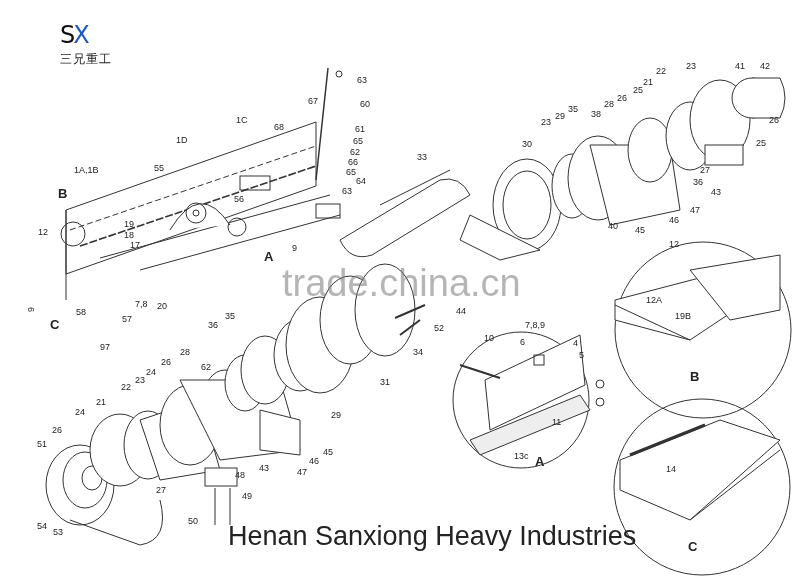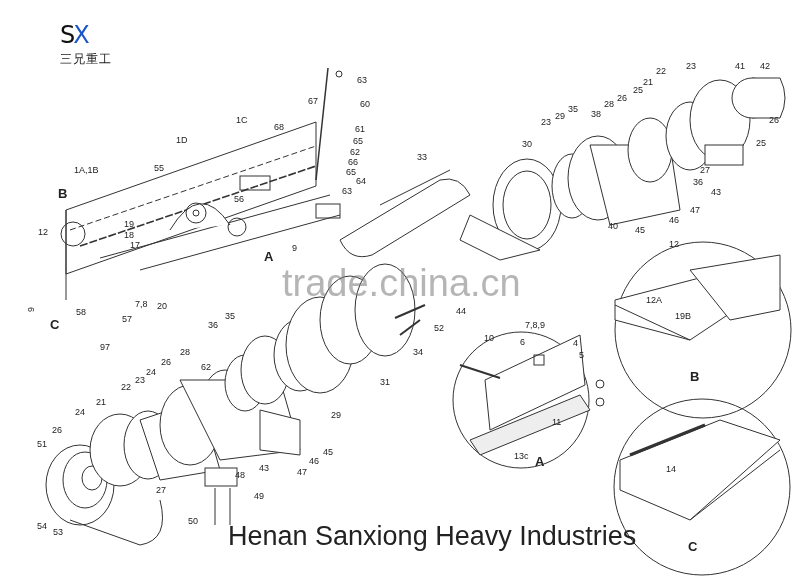--- a/index.html
+++ b/index.html
@@ -183,21 +183,21 @@
   <span class="lbl" style="left:52px;top:426px">26</span>
   <span class="lbl" style="left:37px;top:440px">51</span>
   <span class="lbl" style="left:37px;top:522px">54</span>
   <span class="lbl" style="left:53px;top:528px">53</span>
   <span class="lbl" style="left:156px;top:486px">27</span>
   <span class="lbl" style="left:235px;top:471px">48</span>
   <span class="lbl" style="left:259px;top:464px">43</span>
   <span class="lbl" style="left:297px;top:468px">47</span>
   <span class="lbl" style="left:309px;top:457px">46</span>
   <span class="lbl" style="left:323px;top:448px">45</span>
-  <span class="lbl" style="left:254px;top:492px">49</span>
+  <span class="lbl" style="left:242px;top:492px">49</span>
   <span class="lbl" style="left:188px;top:517px">50</span>
   <span class="lbl" style="left:331px;top:411px">29</span>
   <span class="lbl" style="left:380px;top:378px">31</span>
   <span class="lbl" style="left:413px;top:348px">34</span>
   <span class="lbl" style="left:434px;top:324px">52</span>
 
   <span class="lbl" style="left:484px;top:334px">10</span>
   <span class="lbl" style="left:520px;top:338px">6</span>
   <span class="lbl" style="left:525px;top:321px">7,8,9</span>
   <span class="lbl" style="left:573px;top:339px">4</span>

